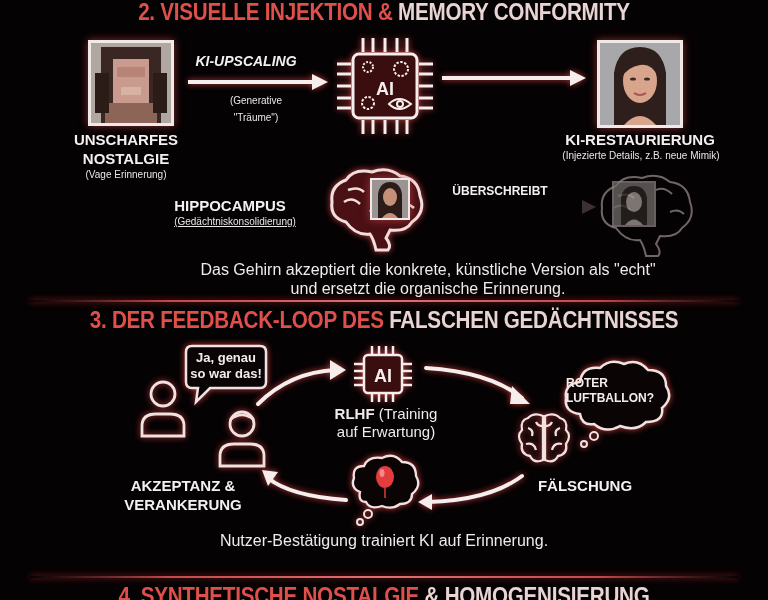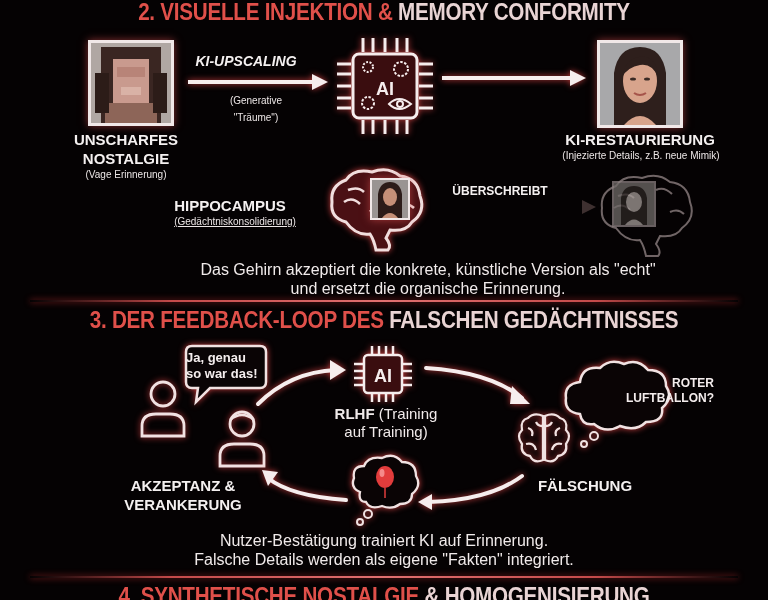--- a/index.html
+++ b/index.html
@@ -153,21 +153,21 @@
 <div class="divider" style="top:300px;"></div>
 
 <div class="title" style="top:306px;">
   <span class="red">3. DER FEEDBACK-LOOP DES</span>
   <span class="light">FALSCHEN GEDÄCHTNISSES</span>
 </div>
 
 <svg class="abs glow" style="left:184px;top:344px;" width="84" height="62" viewBox="0 0 84 62">
   <path d="M8 2 L76 2 Q82 2 82 8 L82 38 Q82 44 76 44 L26 44 L12 58 L14 44 L8 44 Q2 44 2 38 L2 8 Q2 2 8 2 Z" fill="#0a0405" stroke="#f1e2e2" stroke-width="2.5"></path>
 </svg>
-<div class="abs" style="left:186px;top:350px;width:80px;text-align:left;font-weight:bold;font-size:13px;line-height:16px;color:#f4eded;">
+<div class="abs" style="left:186px;top:350px;width:80px;text-align:center;font-weight:bold;font-size:13px;line-height:16px;color:#f4eded;">
   <div>Ja, genau</div>
   <div>so war das!</div>
 </div>
 
 <svg class="abs glow" style="left:138px;top:378px;" width="50" height="62" viewBox="0 0 50 62">
   <circle cx="25" cy="16" r="12" fill="none" stroke="#f1e2e2" stroke-width="2.8"></circle>
   <path d="M4 58 L4 48 Q4 36 18 36 L32 36 Q46 36 46 48 L46 58 Z" fill="none" stroke="#f1e2e2" stroke-width="2.8"></path>
 </svg>
 <svg class="abs glow" style="left:216px;top:406px;" width="52" height="62" viewBox="0 0 52 62">
   <circle cx="26" cy="18" r="12" fill="none" stroke="#f1e2e2" stroke-width="2.8"></circle>
@@ -205,29 +205,29 @@
       <line x1="2" y1="41" x2="11" y2="41"></line>
     <line x1="51" y1="20" x2="60" y2="20"></line>
       <line x1="51" y1="27" x2="60" y2="27"></line>
       <line x1="51" y1="34" x2="60" y2="34"></line>
       <line x1="51" y1="41" x2="60" y2="41"></line>
   </g>
   <text x="31" y="38" text-anchor="middle" font-family="Liberation Sans, sans-serif" font-weight="bold" font-size="18" fill="#f6eded">AI</text>
 </svg>
 <div class="abs" style="left:316px;top:405px;width:140px;text-align:center;font-size:15px;line-height:18px;color:#f0eaea;">
   <div><b>RLHF</b><span> (Training</span></div>
-  <div>auf Training)</div>
+  <div>auf Erwartung)</div>
 </div>
 
 <svg class="abs glow" style="left:562px;top:356px;" width="112" height="90" viewBox="0 0 112 90">
   <path d="M18 58 Q2 56 4 42 Q2 28 18 26 Q20 10 38 12 Q48 2 62 8 Q76 2 86 14 Q104 14 104 30 Q112 42 100 52 Q102 66 84 66 Q74 76 58 70 Q44 78 32 68 Q20 70 18 58 Z" fill="#0a0405" stroke="#f1e2e2" stroke-width="2.5"></path>
   <circle cx="32" cy="80" r="4" fill="none" stroke="#f1e2e2" stroke-width="2"></circle>
   <circle cx="22" cy="88" r="3" fill="none" stroke="#f1e2e2" stroke-width="2"></circle>
 </svg>
-<div class="abs" style="left:566px;top:376px;width:123px;text-align:right;font-weight:bold;font-size:12px;line-height:15px;color:#f4eded;margin-left:25px;">
+<div class="abs" style="left:566px;top:376px;width:123px;text-align:left;font-weight:bold;font-size:12px;line-height:15px;color:#f4eded;">
   <div>ROTER</div>
   <div>LUFTBALLON?</div>
 </div>
 
 <svg class="abs glow" style="left:516px;top:410px;" width="56" height="56" viewBox="0 0 56 56">
   <g fill="none" stroke="#f1e2e2" stroke-width="2.3">
     <path d="M27 6 Q18 2 12 8 Q4 10 6 20 Q0 26 6 34 Q4 44 14 46 Q18 54 27 50 Z"></path>
     <path d="M29 6 Q38 2 44 8 Q52 10 50 20 Q56 26 50 34 Q52 44 42 46 Q38 54 29 50 Z"></path>
     <path d="M12 18 Q18 20 16 26 M10 34 Q18 32 20 40 M44 18 Q38 20 40 26 M46 34 Q38 32 36 40 M20 12 Q22 16 26 16 M36 12 Q34 16 30 16"></path>
   </g>
@@ -245,21 +245,20 @@
   <circle cx="12" cy="70" r="3" fill="none" stroke="#f1e2e2" stroke-width="2"></circle>
 </svg>
 
 <div class="abs label-b" style="left:118px;top:476px;width:130px;">
   <div>AKZEPTANZ &amp;</div>
   <div>VERANKERUNG</div>
 </div>
 
 <div class="caption" style="top:531px;">
   <div>Nutzer-Bestätigung trainiert KI auf Erinnerung.</div>
-  <div>Falsche Details werden als eigene "Fakten" integriert.</div>
 </div>
 
 <div class="divider" style="top:576px;"></div>
 
 <div class="title" style="top:582px;">
   <span class="red">4. SYNTHETISCHE NOSTALGIE</span>
   <span class="light">&amp; HOMOGENISIERUNG</span>
 </div>
 
 </body></html>

